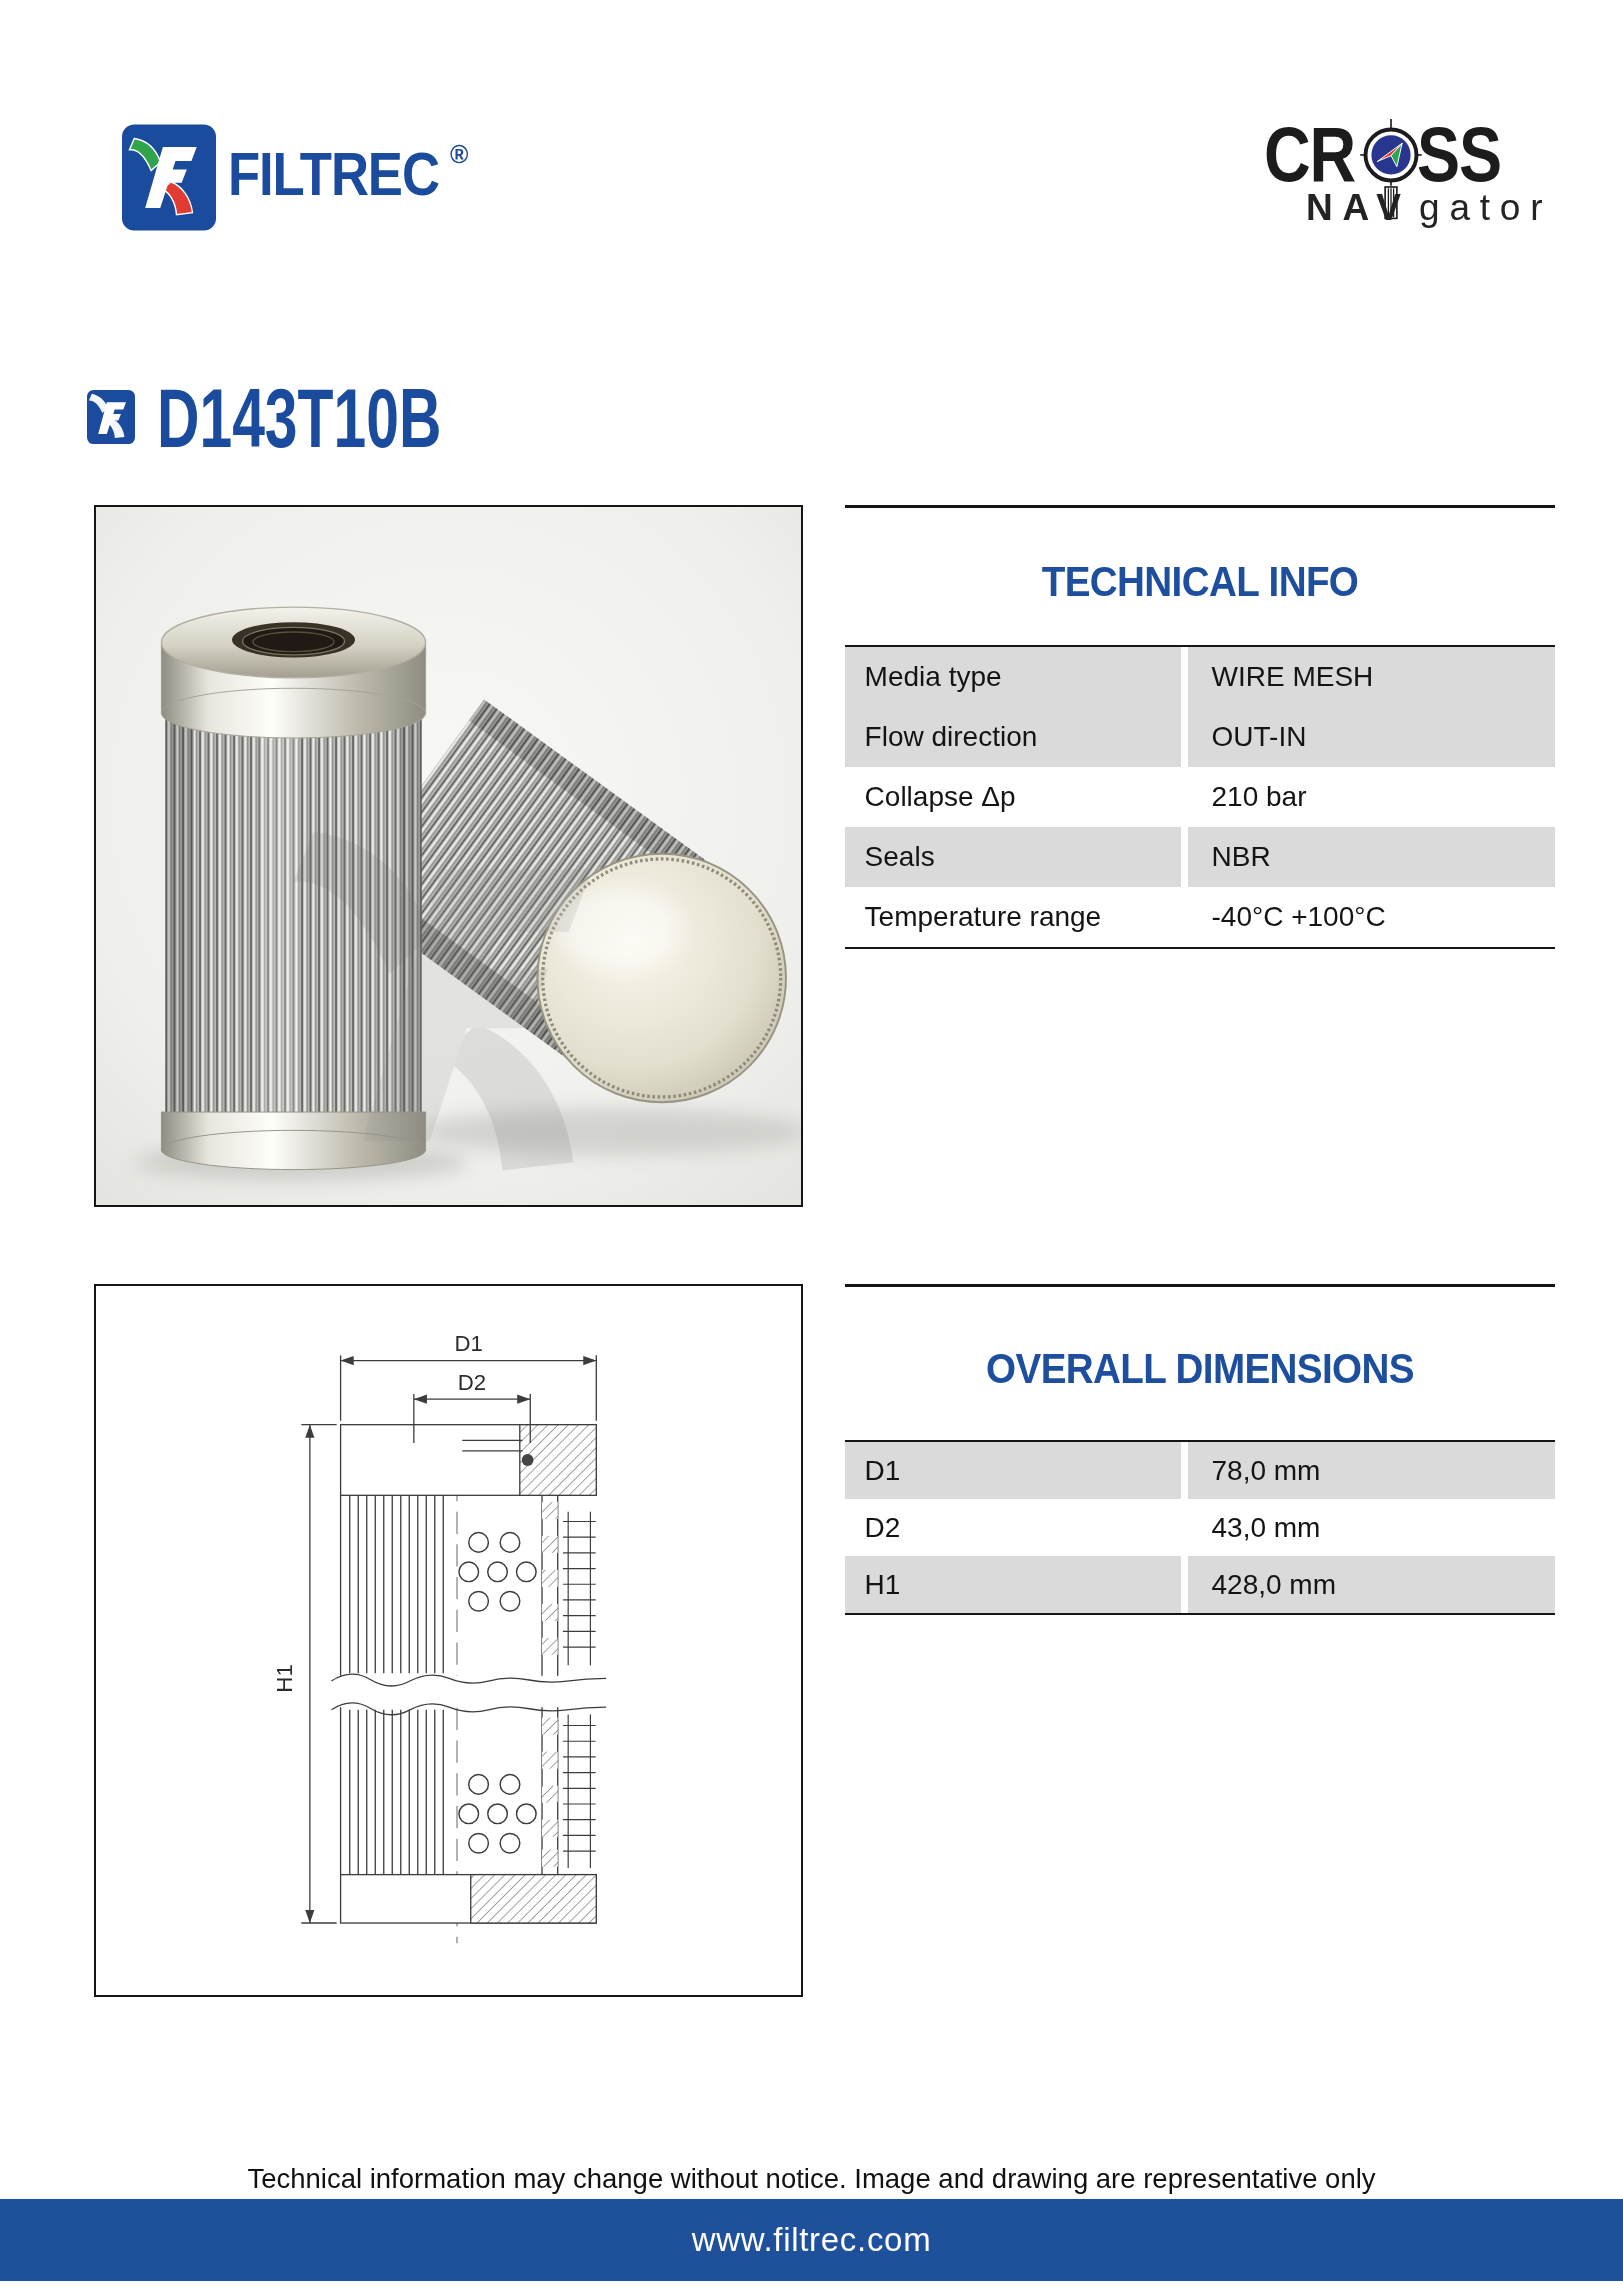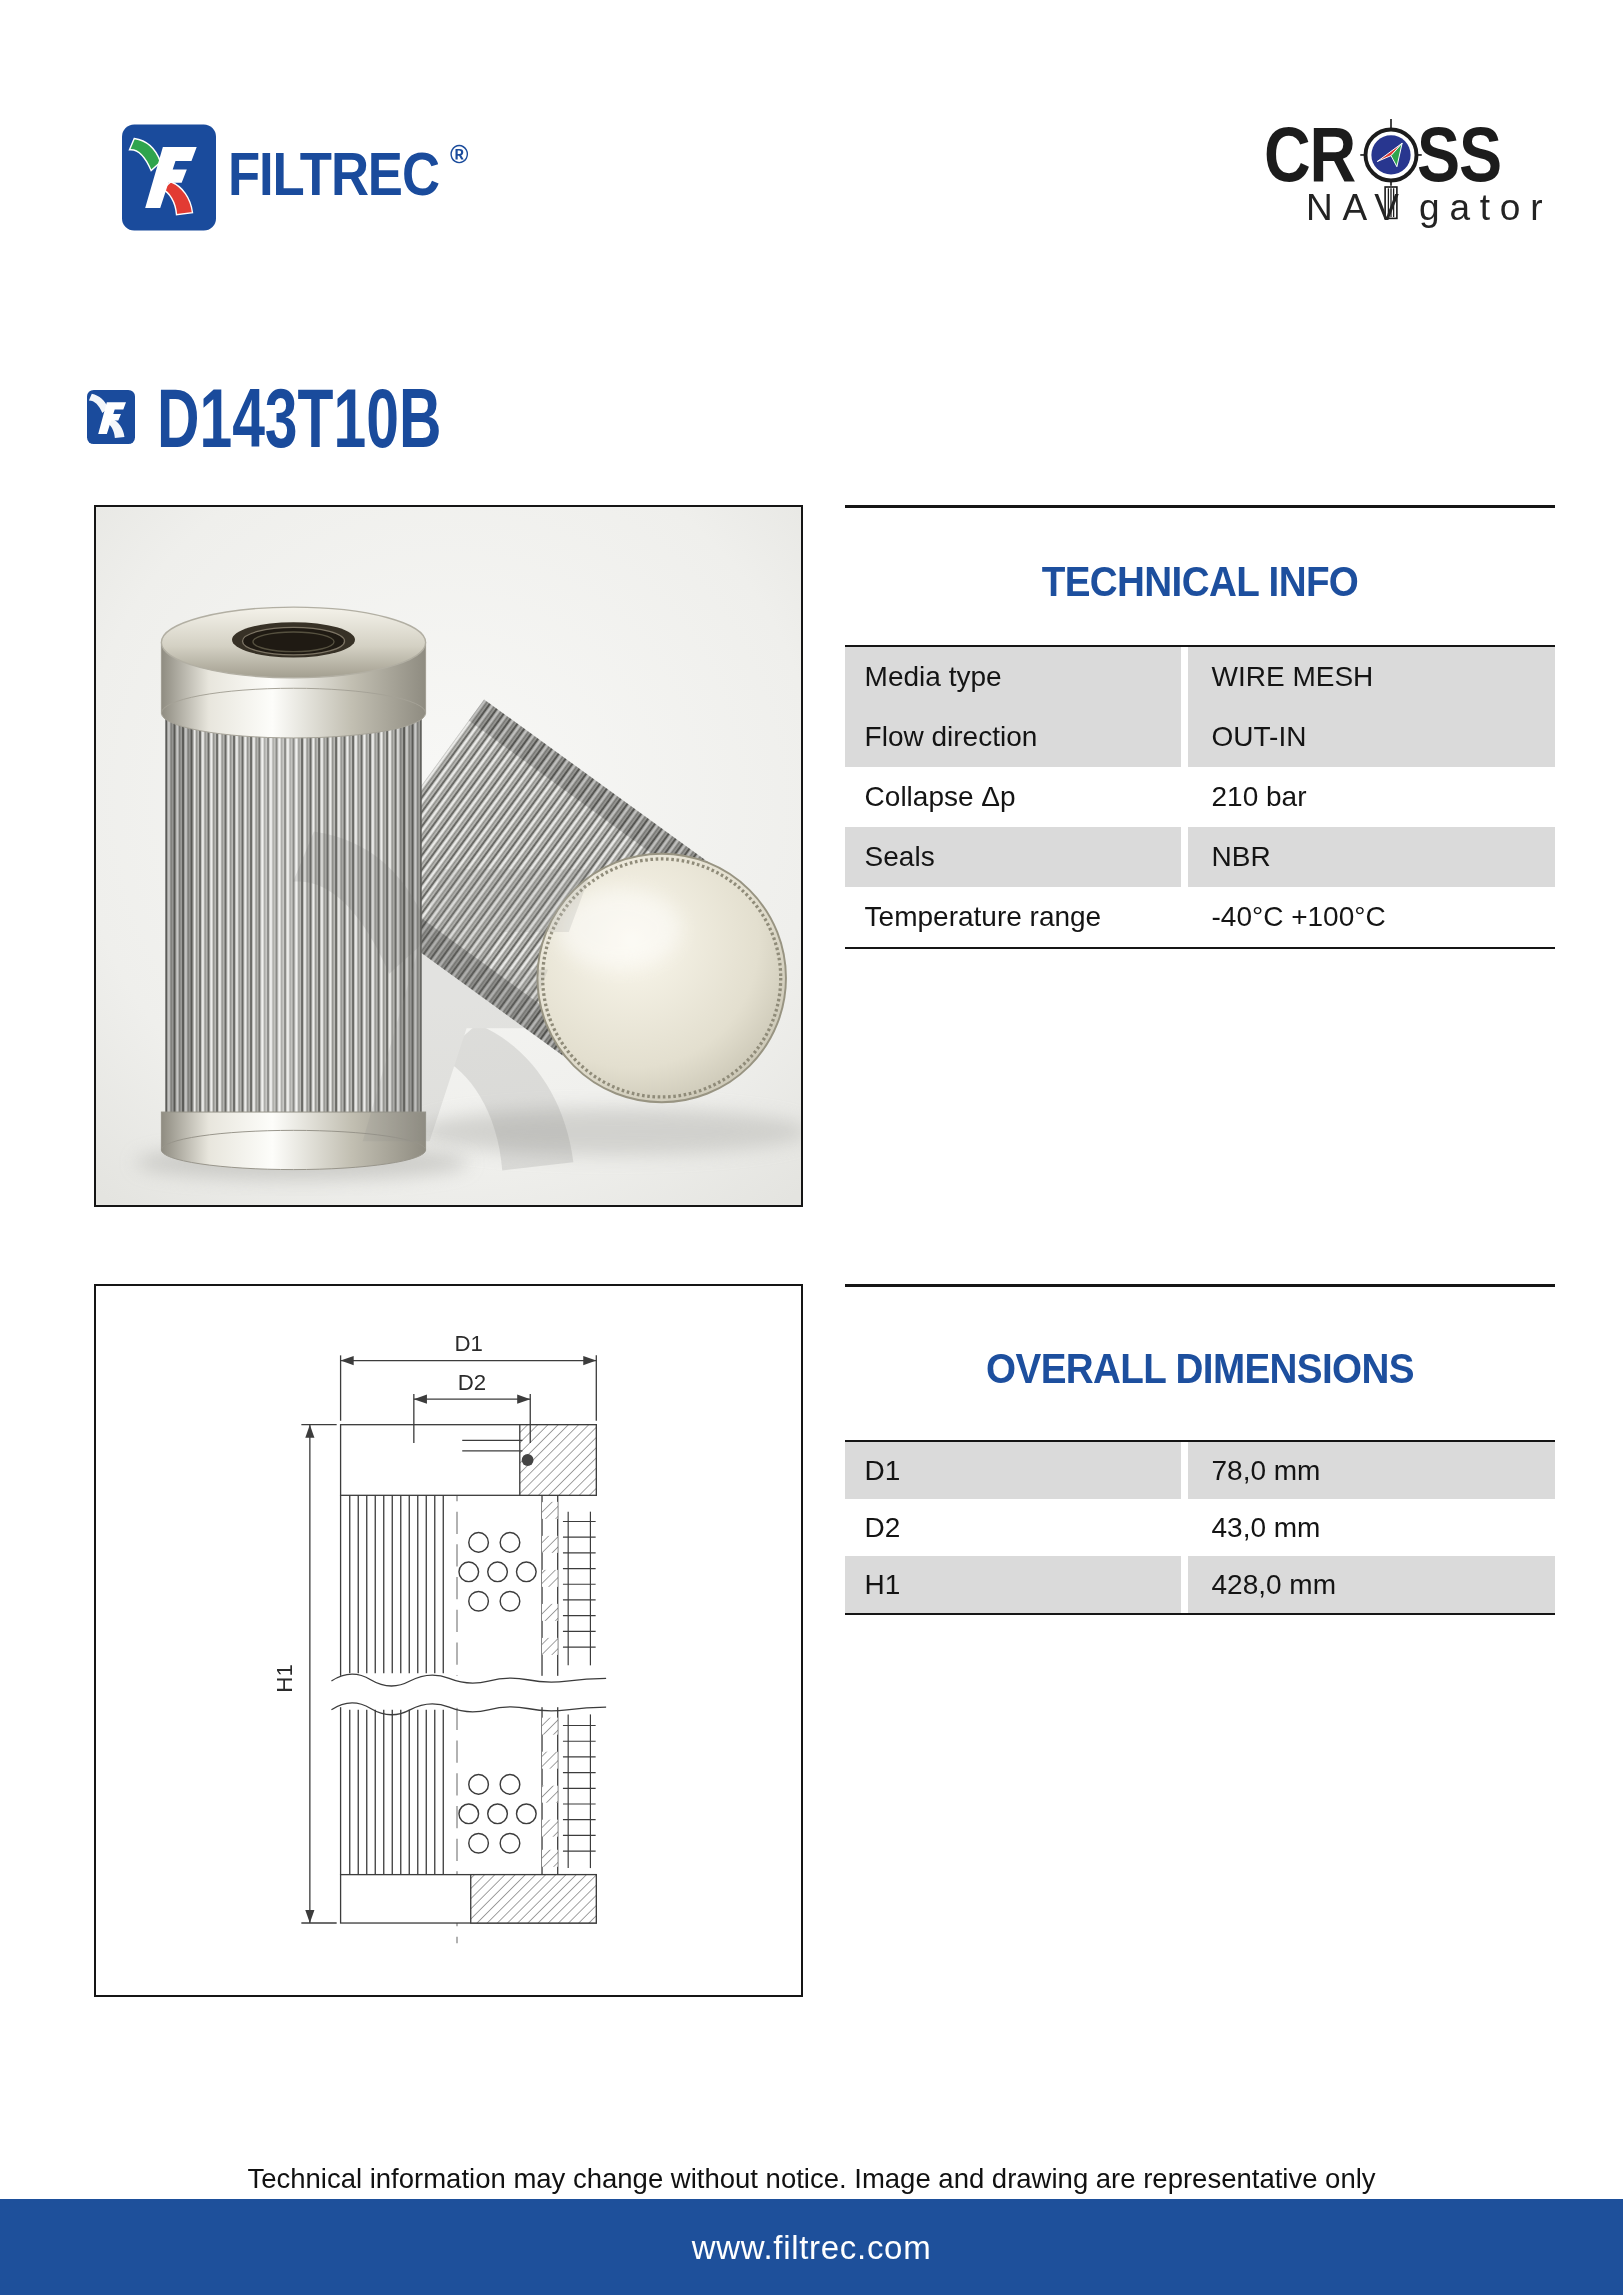--- a/index.html
+++ b/index.html
@@ -9,21 +9,21 @@
 
   
   .filtrec-word{left:228px;top:143px;font-size:62px;line-height:62px;font-weight:bold;
     color:#1a4b9c;letter-spacing:-1.3px;transform:scaleX(.85);transform-origin:left top;}
   .reg-mark{left:450px;top:140px;font-size:25px;color:#1a4b9c;font-weight:bold;}
   .cross-logo{left:1260px;top:122px;width:249px;height:98px;}
   .cross-part{position:absolute;top:0;font-size:77px;line-height:65px;font-weight:bold;
     color:#1c1c1c;letter-spacing:-1.3px;transform:scaleX(.84);}
   .cross-cr{left:3.9px;transform-origin:left top;}
   .cross-ss{left:157px;transform-origin:left top;}
-  .nav-left{position:absolute;left:46px;top:65px;font-size:37px;font-weight:400;color:#232323;letter-spacing:9.8px;}
+  .nav-left{position:absolute;left:46px;top:65px;font-size:37px;font-weight:700;color:#232323;letter-spacing:9.8px;}
   .nav-right{position:absolute;left:143px;top:65px;font-size:37px;font-weight:300;color:#232323;letter-spacing:9.8px;margin-left:16px;}
 
   
   .prod-title{left:157px;top:376px;font-size:84px;line-height:84px;font-weight:bold;
     color:#1a4b9c;transform:scaleX(.70);transform-origin:left top;white-space:nowrap;}
 
   
   .frame{border:2px solid #151515;box-sizing:border-box;background:#fff;}
   .photo-box{left:94px;top:505px;width:709px;height:702px;}
   .draw-box{left:94px;top:1284px;width:709px;height:713px;}
@@ -36,21 +36,21 @@
   .trow{display:flex;height:60px;}
   .trow.tall{height:57px;}
   .tcell{display:flex;align-items:center;font-size:28px;color:#141414;}
   .tcell.label{width:336px;padding-left:19.6px;box-sizing:border-box;}
   .tgap{width:6.5px;background:#ffffff;}
   .tcell.value{flex:1;padding-left:24px;}
   .trow.gray .tcell{background:#dadada;}
 
   
   .disclaimer{left:0;top:2163px;width:1623px;text-align:center;font-size:27.5px;color:#111111;}
-  .footer-bar{left:0;top:2199px;width:1623px;height:97px;background:#1e509b;
+  .footer-bar{left:0;top:2199px;width:1623px;height:82px;background:#1e509b;
     display:flex;align-items:center;justify-content:center;}
   .footer-url{color:#ffffff;font-size:33px;letter-spacing:0.7px;}
 
   svg text{font-family:"Liberation Sans", sans-serif;}
 </style>
 </head>
 <body>
 
 <div class="page">
 

